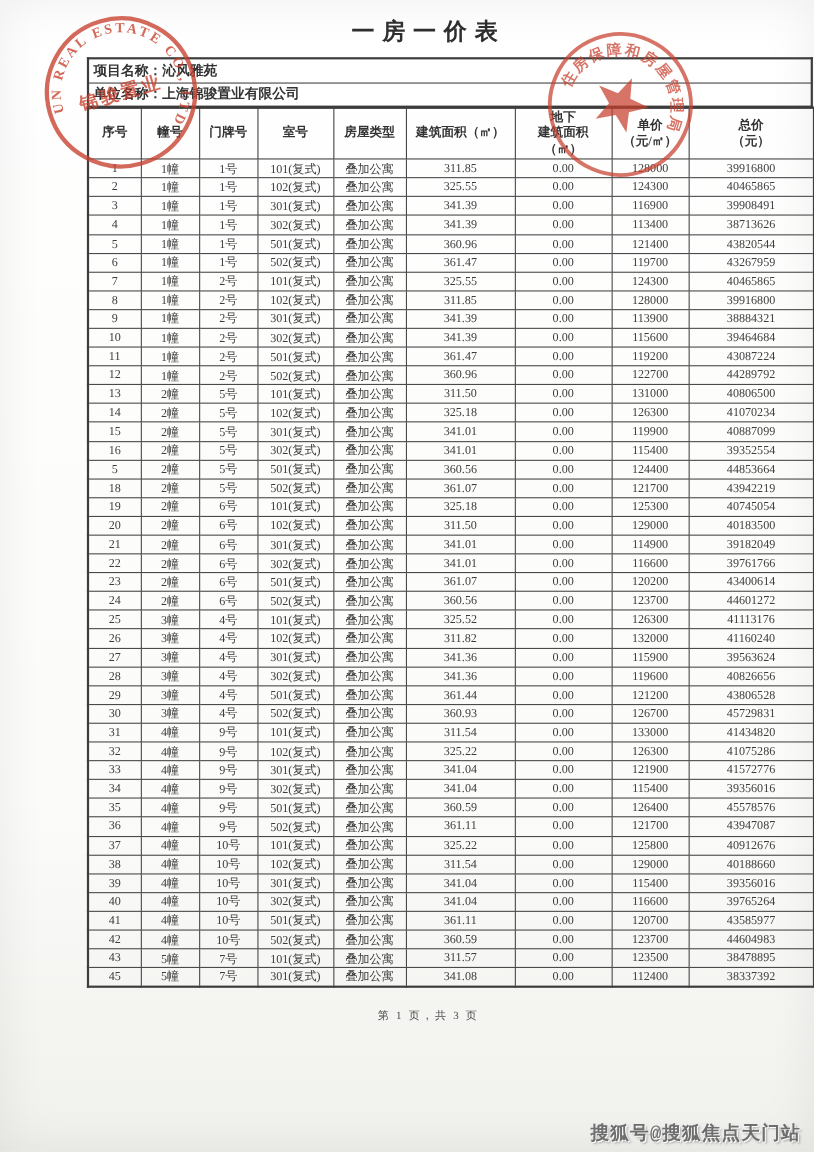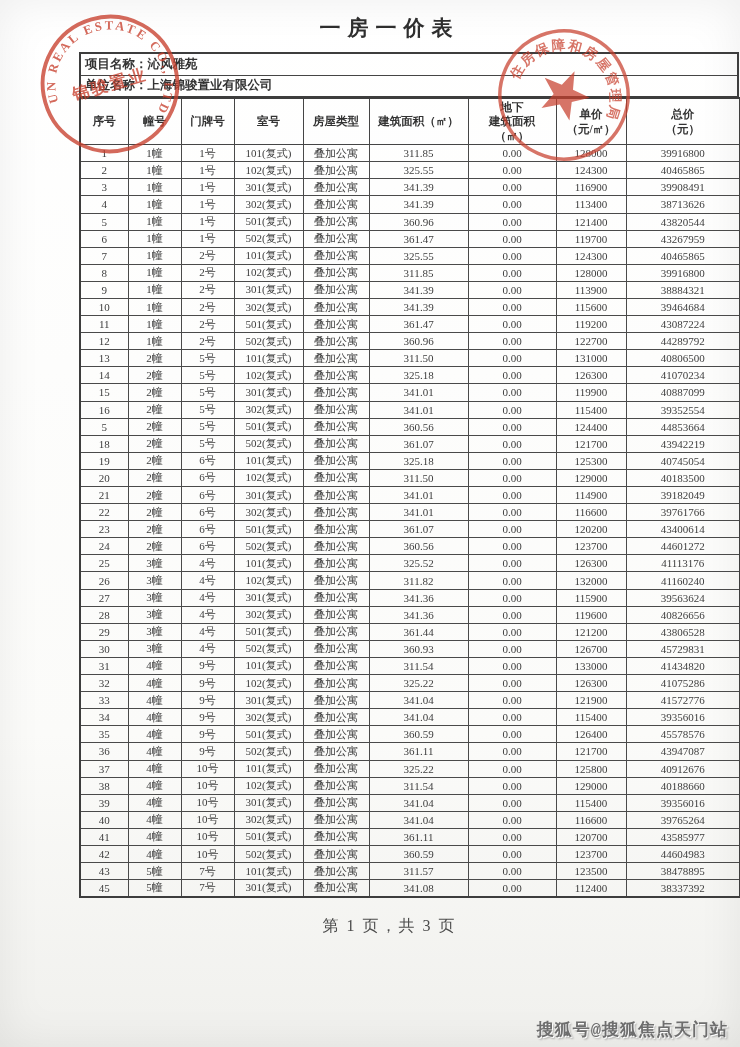--- a/index.html
+++ b/index.html
@@ -64,21 +64,21 @@
     vertical-align: middle;
     color: #3d3d3d;
     padding: 0 2px;
     overflow: hidden;
     white-space: nowrap;
   }
   .info-table, .price-table { border: 2px solid #3d3d3d; }
   .page-footer {
     margin-top: 18px;
     text-align: center;
-    font-size: 16px;
+    font-size: 10px;
     letter-spacing: 2px;
     color: #4c4c4c;
   }
   .sohu-watermark {
     position: absolute;
     right: 12px;
     bottom: 6px;
     font-family: Liberation Mono, monospace;
     font-size: 17px;
     font-weight: bold;

